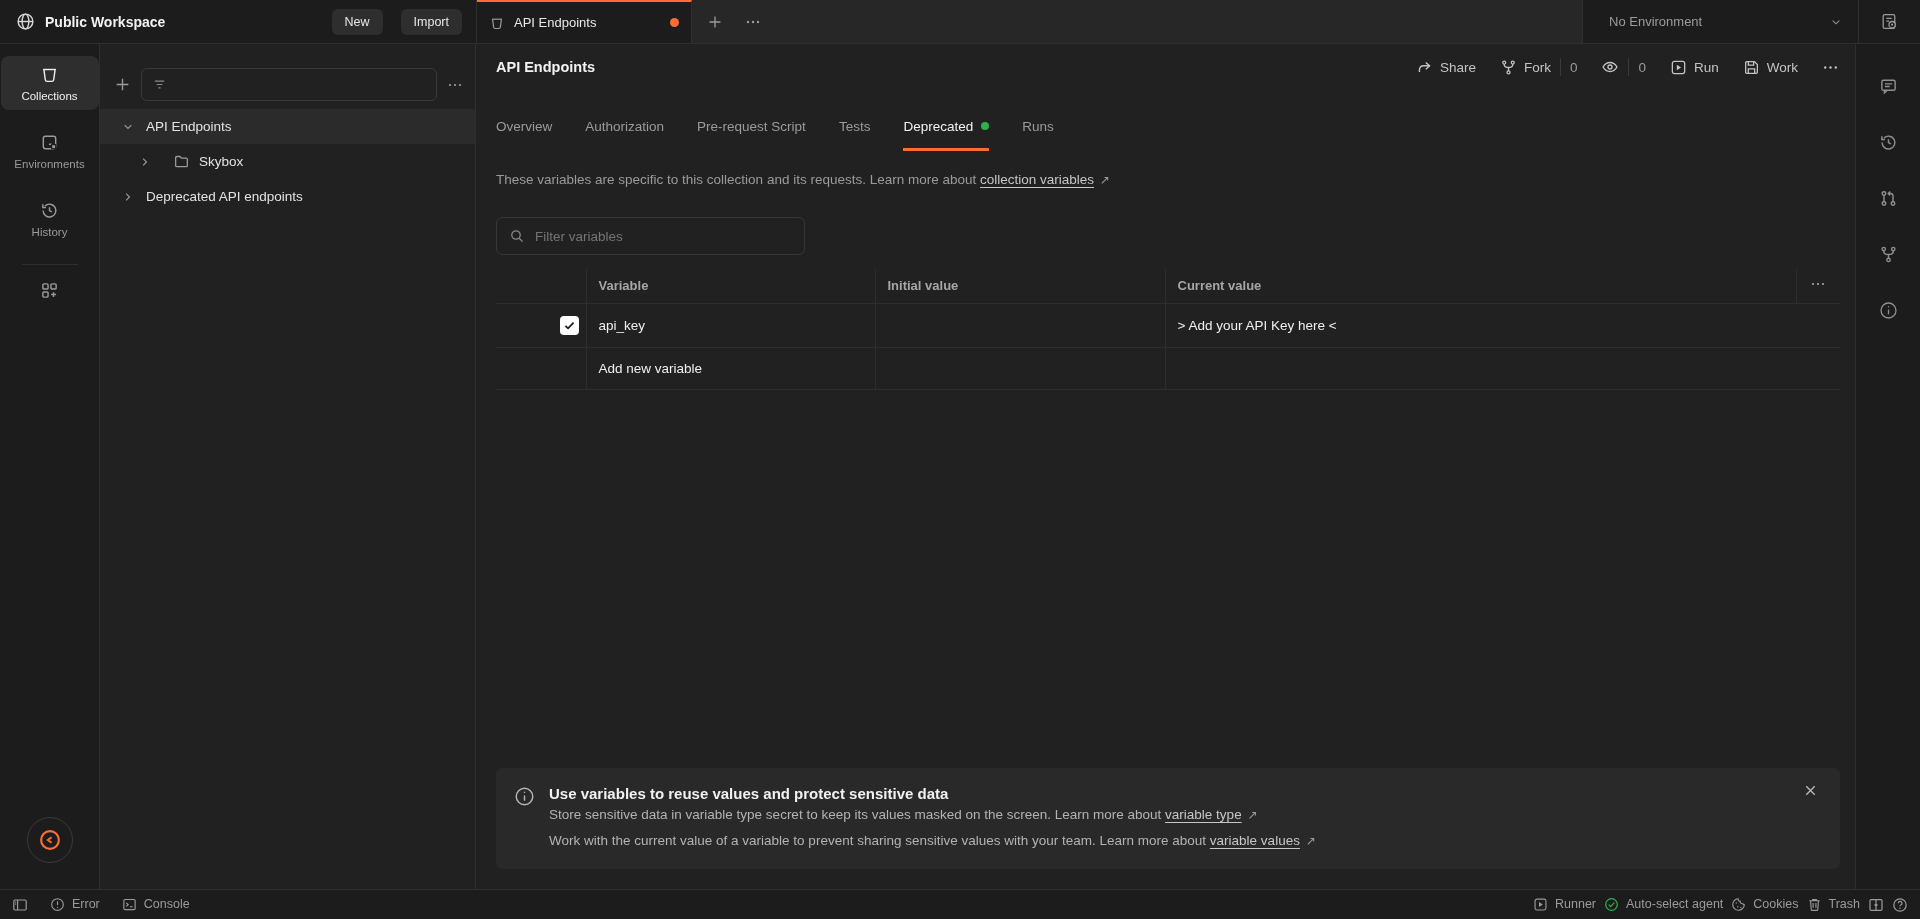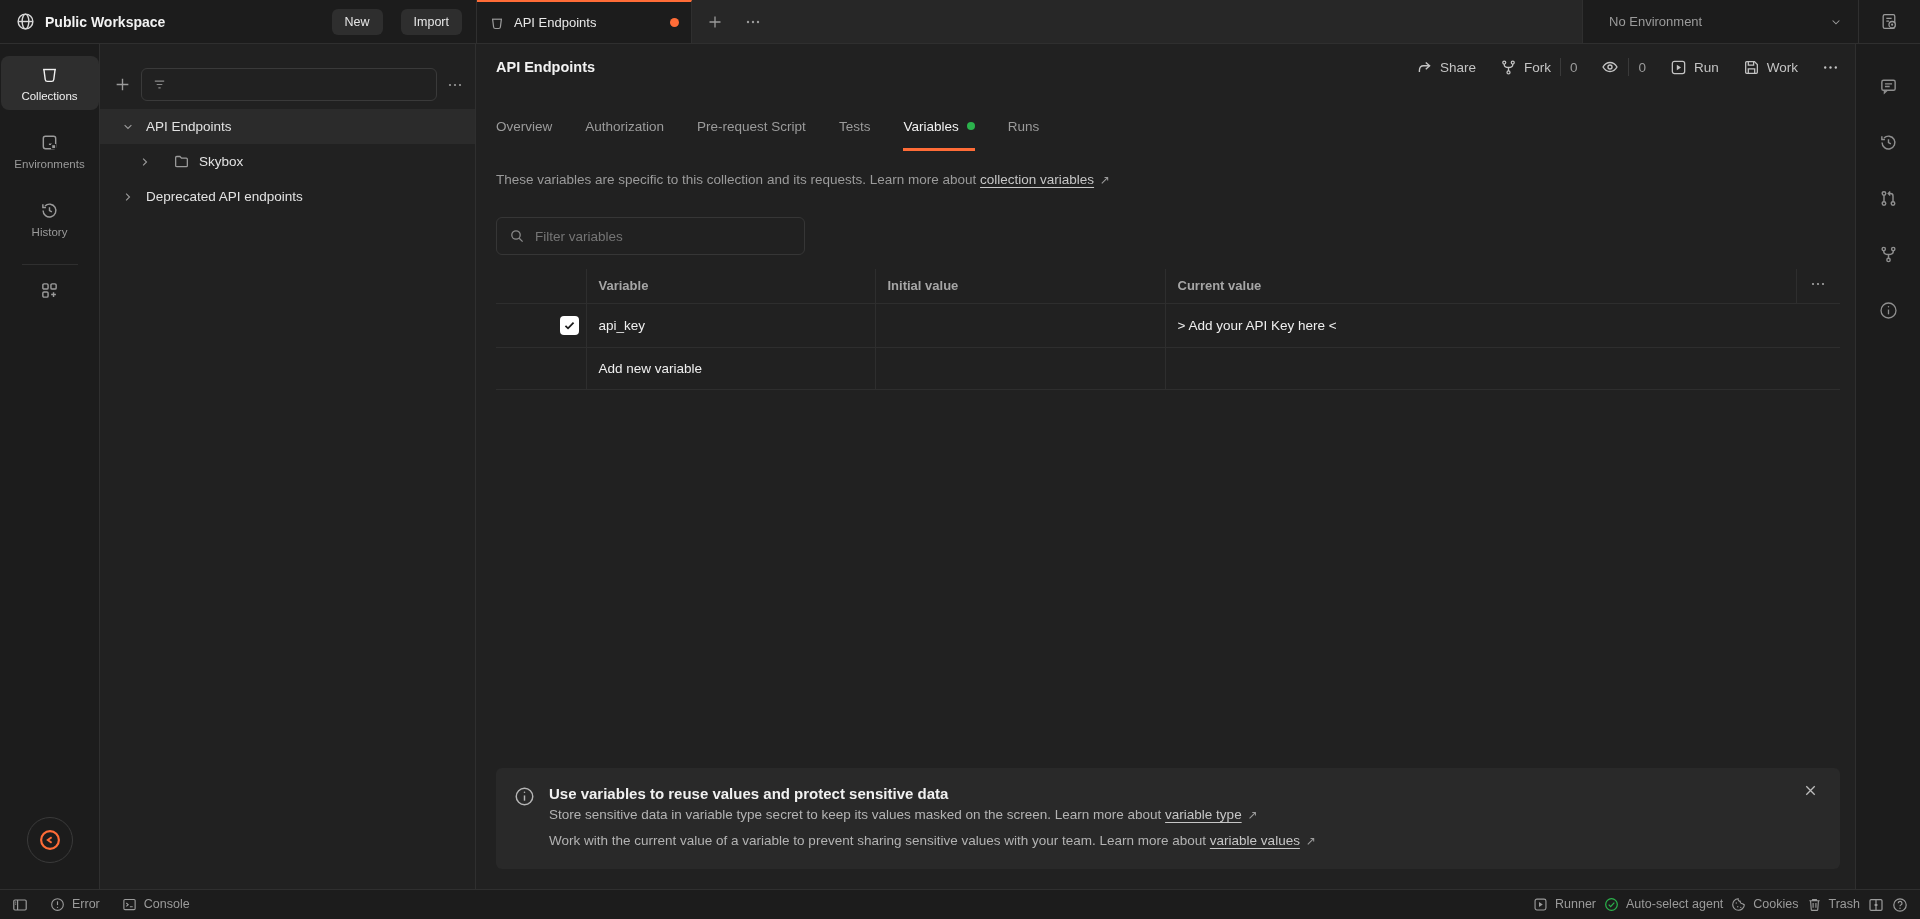--- a/index.html
+++ b/index.html
@@ -335,21 +335,21 @@
           </span>
         </div>
       </div>
 
       <div class="tabsrow">
         <span class="ptab">Overview</span>
         <span class="ptab">Authorization</span>
         <span class="ptab">Pre-request Script</span>
         <span class="ptab">Tests</span>
         <span class="ptab active">
-          <span>Variables</span>
+          <span>Deprecated</span>
           <span class="gdot"></span>
         </span>
         <span class="ptab">Runs</span>
       </div>
 
       <div class="content">
         <div class="desc">
           <span>These variables are specific to this collection and its requests. Learn more about </span><span class="link">collection variables</span>
           <span class="ext">↗</span>
         </div>

